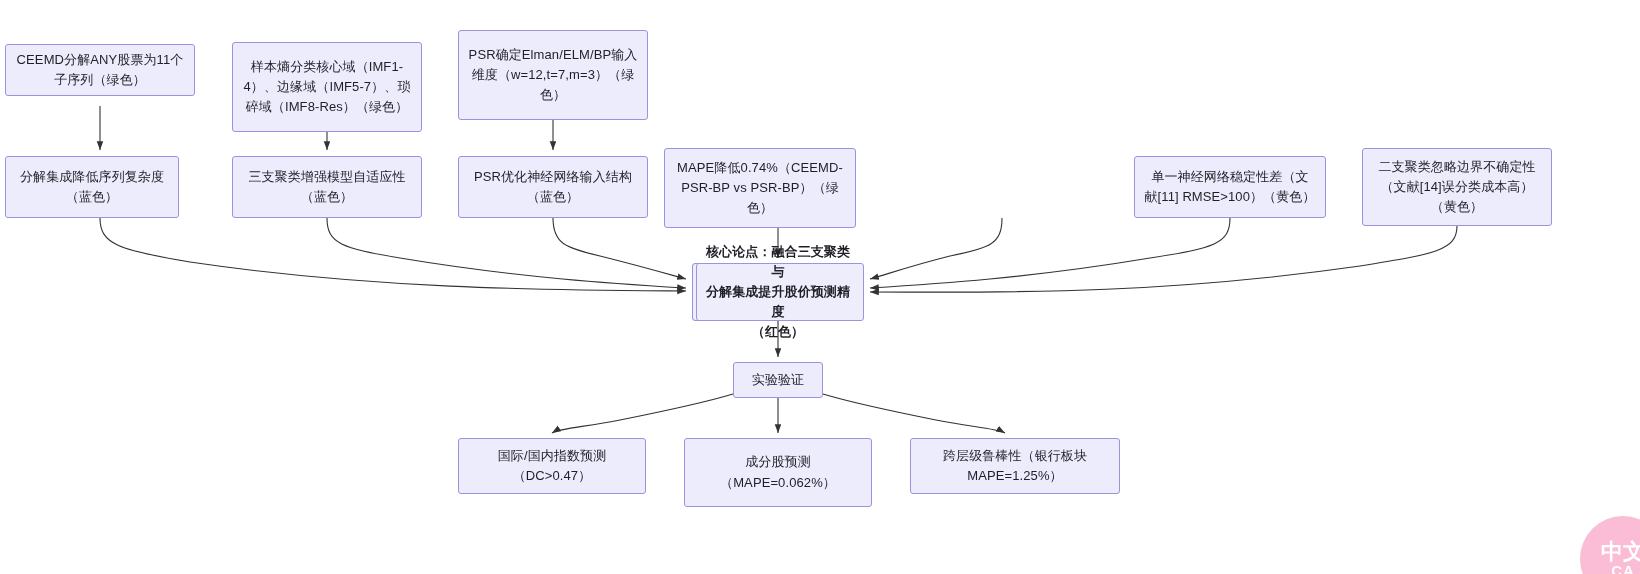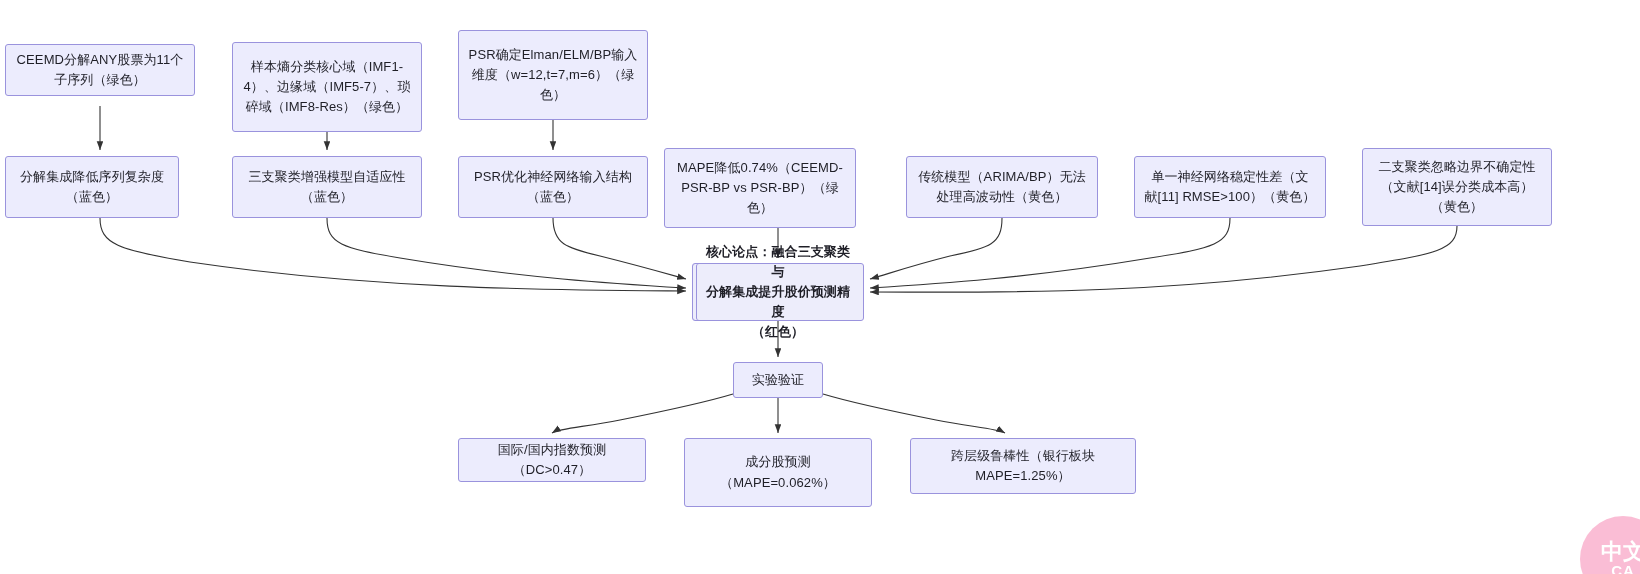--- a/index.html
+++ b/index.html
@@ -115,21 +115,21 @@
   </div>
 
   <div class="node" style="left:232px; top:30px; width:190px; height:90px;margin-top:12px;">
     <span class="node-label">样本熵分类核心域（IMF1-
 4）、边缘域（IMF5-7）、琐
 碎域（IMF8-Res）（绿色）</span>
   </div>
 
   <div class="node" style="left:458px; top:30px; width:190px; height:90px;">
     <span class="node-label">PSR确定Elman/ELM/BP输入
-维度（w=12,t=7,m=6）（绿
+维度（w=12,t=7,m=3）（绿
 色）</span>
   </div>
 
   <div class="node" style="left:5px; top:156px; width:174px; height:62px;">
     <span class="node-label">分解集成降低序列复杂度
 （蓝色）</span>
   </div>
 
   <div class="node" style="left:232px; top:156px; width:190px; height:62px;">
     <span class="node-label">三支聚类增强模型自适应性
@@ -140,24 +140,20 @@
     <span class="node-label">PSR优化神经网络输入结构
 （蓝色）</span>
   </div>
 
   <div class="node" style="left:664px; top:148px; width:192px; height:80px;">
     <span class="node-label">MAPE降低0.74%（CEEMD-
 PSR-BP vs PSR-BP）（绿
 色）</span>
   </div>
 
-  <div class="node" style="left:906px; top:156px; width:192px; height:62px;">
-    <span class="node-label">传统模型（ARIMA/BP）无法
-处理高波动性（黄色）</span>
-  </div>
 
   <div class="node" style="left:1134px; top:156px; width:192px; height:62px;">
     <span class="node-label">单一神经网络稳定性差（文
 献[11] RMSE&gt;100）（黄色）</span>
   </div>
 
   <div class="node" style="left:1362px; top:148px; width:190px; height:78px;">
     <span class="node-label">二支聚类忽略边界不确定性
 （文献[14]误分类成本高）
 （黄色）</span>
@@ -166,31 +162,31 @@
   <div class="node node-core" style="left:692px; top:263px; width:172px; height:58px;font-weight:bold;">
     <span class="node-label">核心论点：融合三支聚类与
 分解集成提升股价预测精度
 （红色）</span>
   </div>
 
   <div class="node" style="left:733px; top:362px; width:90px; height:36px;">
     <span class="node-label">实验验证</span>
   </div>
 
-  <div class="node" style="left:458px; top:438px; width:188px; height:44px;justify-content:center;">
+  <div class="node" style="left:458px; top:438px; width:188px; height:56px;justify-content:center;">
     <span class="node-label">国际/国内指数预测
 （DC&gt;0.47）</span>
   </div>
 
   <div class="node" style="left:684px; top:438px; width:188px; height:69px;">
     <span class="node-label">成分股预测
 （MAPE=0.062%）</span>
   </div>
 
-  <div class="node" style="left:910px; top:438px; width:226px; height:56px;">
+  <div class="node" style="left:910px; top:438px; width:210px; height:56px;">
     <span class="node-label">跨层级鲁棒性（银行板块
 MAPE=1.25%）</span>
   </div>
 
   <div id="watermark">
     <span>中文</span>
     <span class="wm-sub">CA</span>
   </div>
 
 </div>

